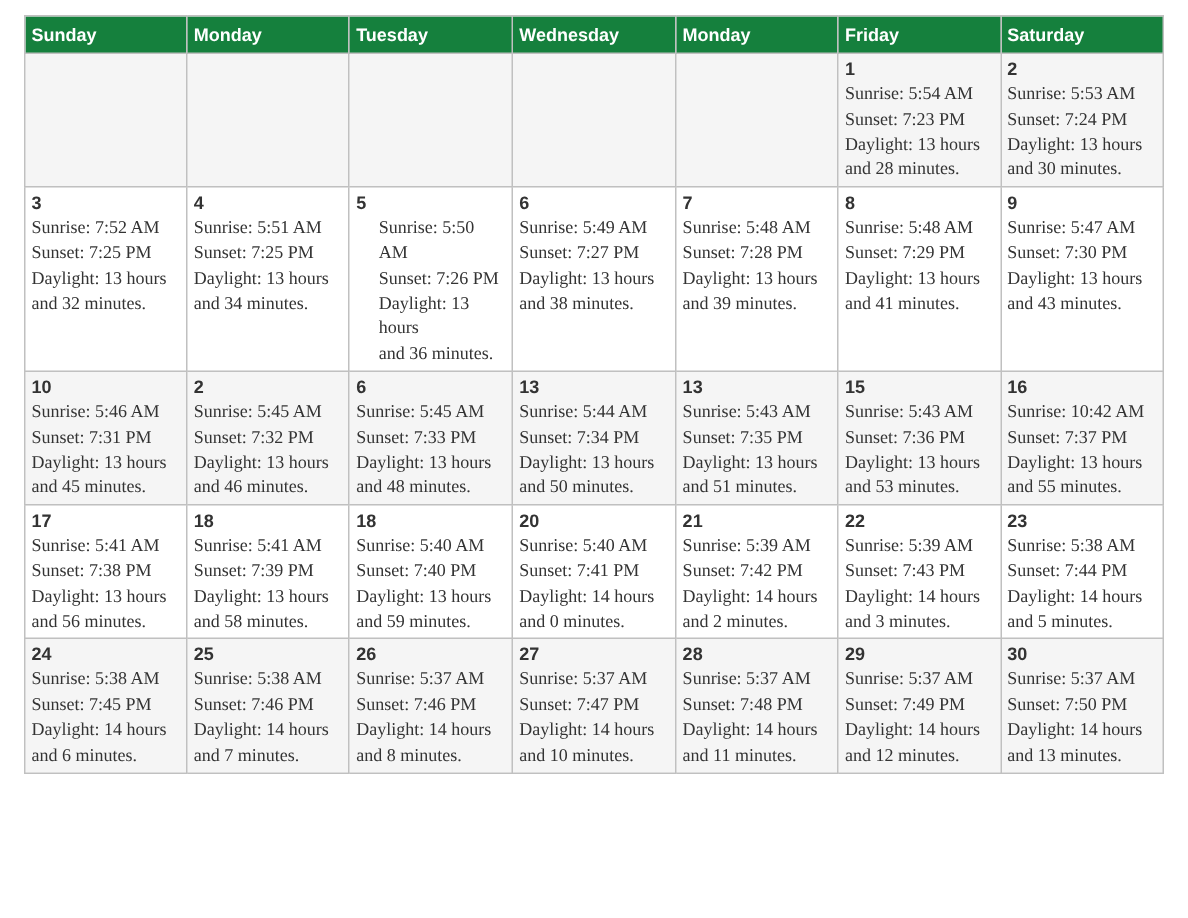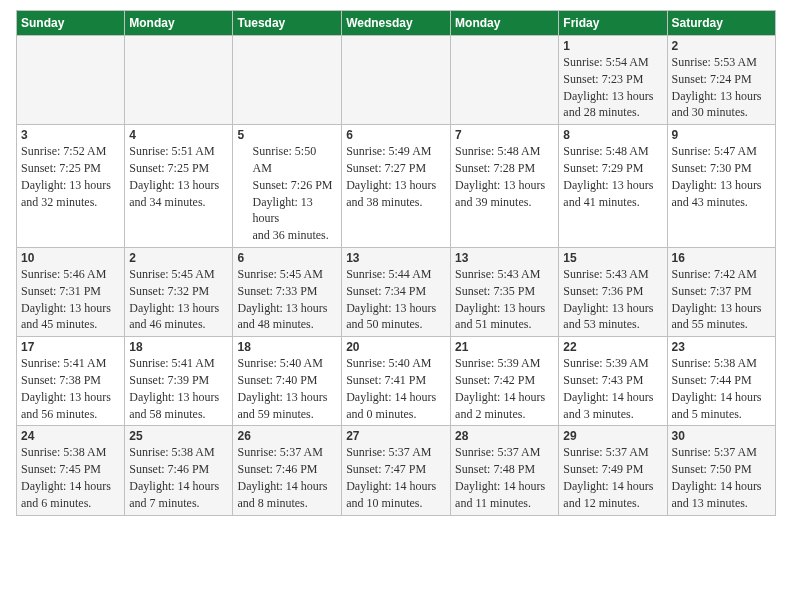--- a/index.html
+++ b/index.html
@@ -228,21 +228,21 @@
           </td>
           <td>
             <span class="day-num">15</span>
             <div class="day-info" style="white-space: pre-line;">Sunrise: 5:43 AM
 Sunset: 7:36 PM
 Daylight: 13 hours
 and 53 minutes.</div>
           </td>
           <td>
             <span class="day-num">16</span>
-            <div class="day-info" style="white-space: pre-line;">Sunrise: 7:42 AM
+            <div class="day-info" style="white-space: pre-line;">Sunrise: 10:42 AM
 Sunset: 7:37 PM
 Daylight: 13 hours
 and 55 minutes.</div>
           </td>
         </tr>
         <tr>
           <td>
             <span class="day-num">17</span>
             <div class="day-info" style="white-space: pre-line;">Sunrise: 5:41 AM
 Sunset: 7:38 PM

